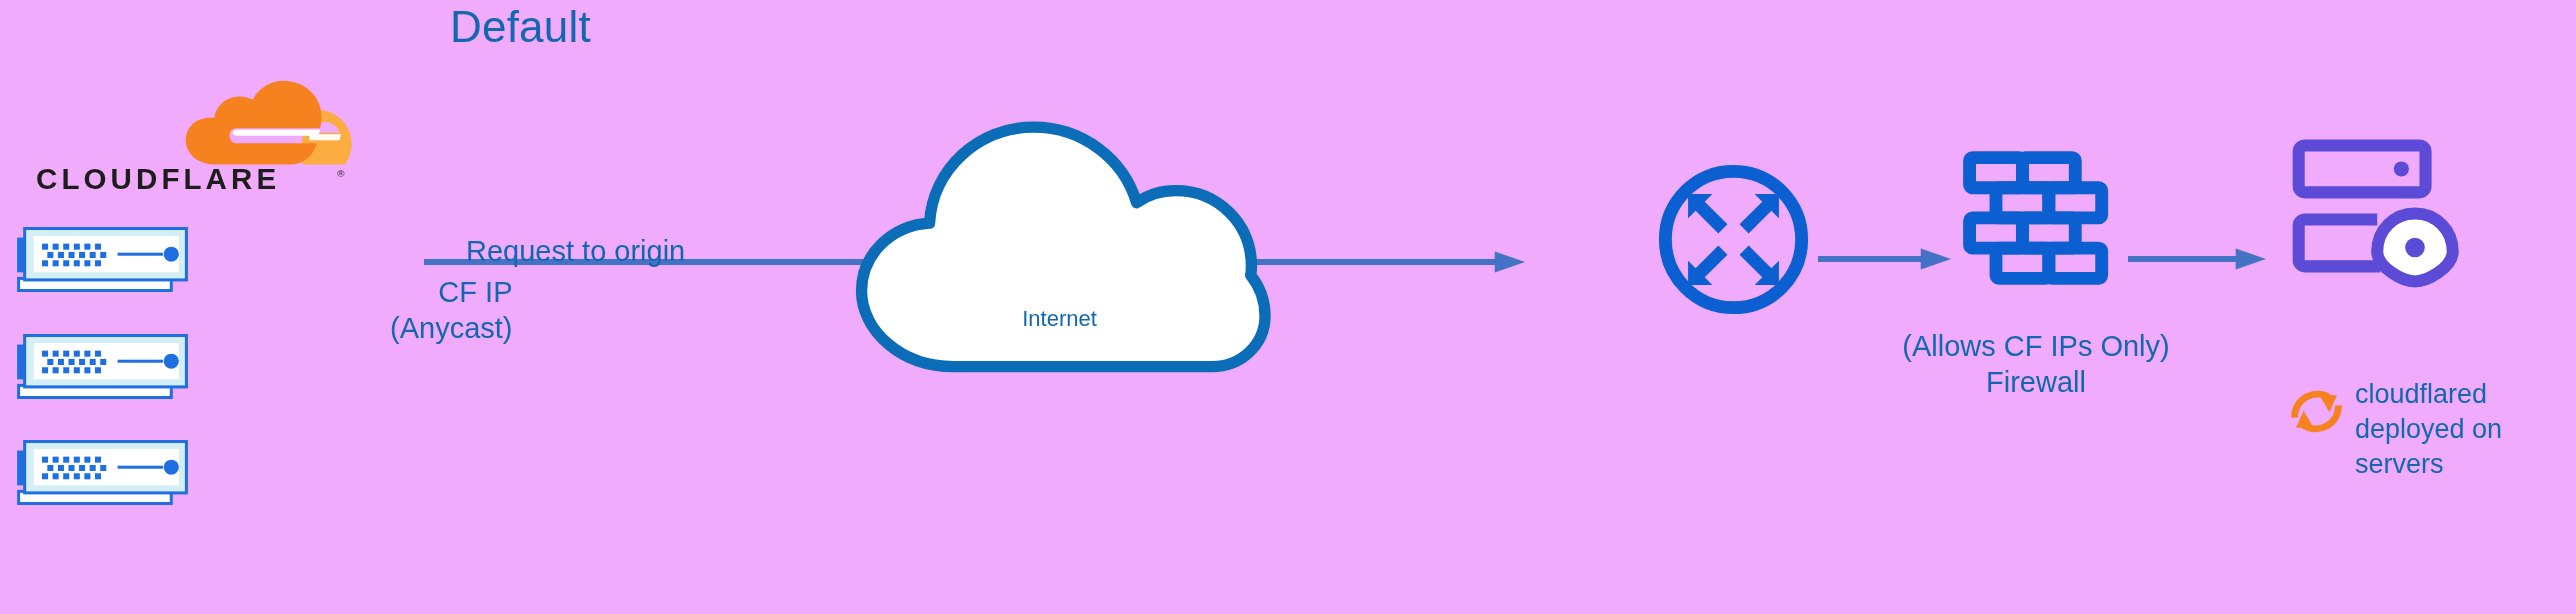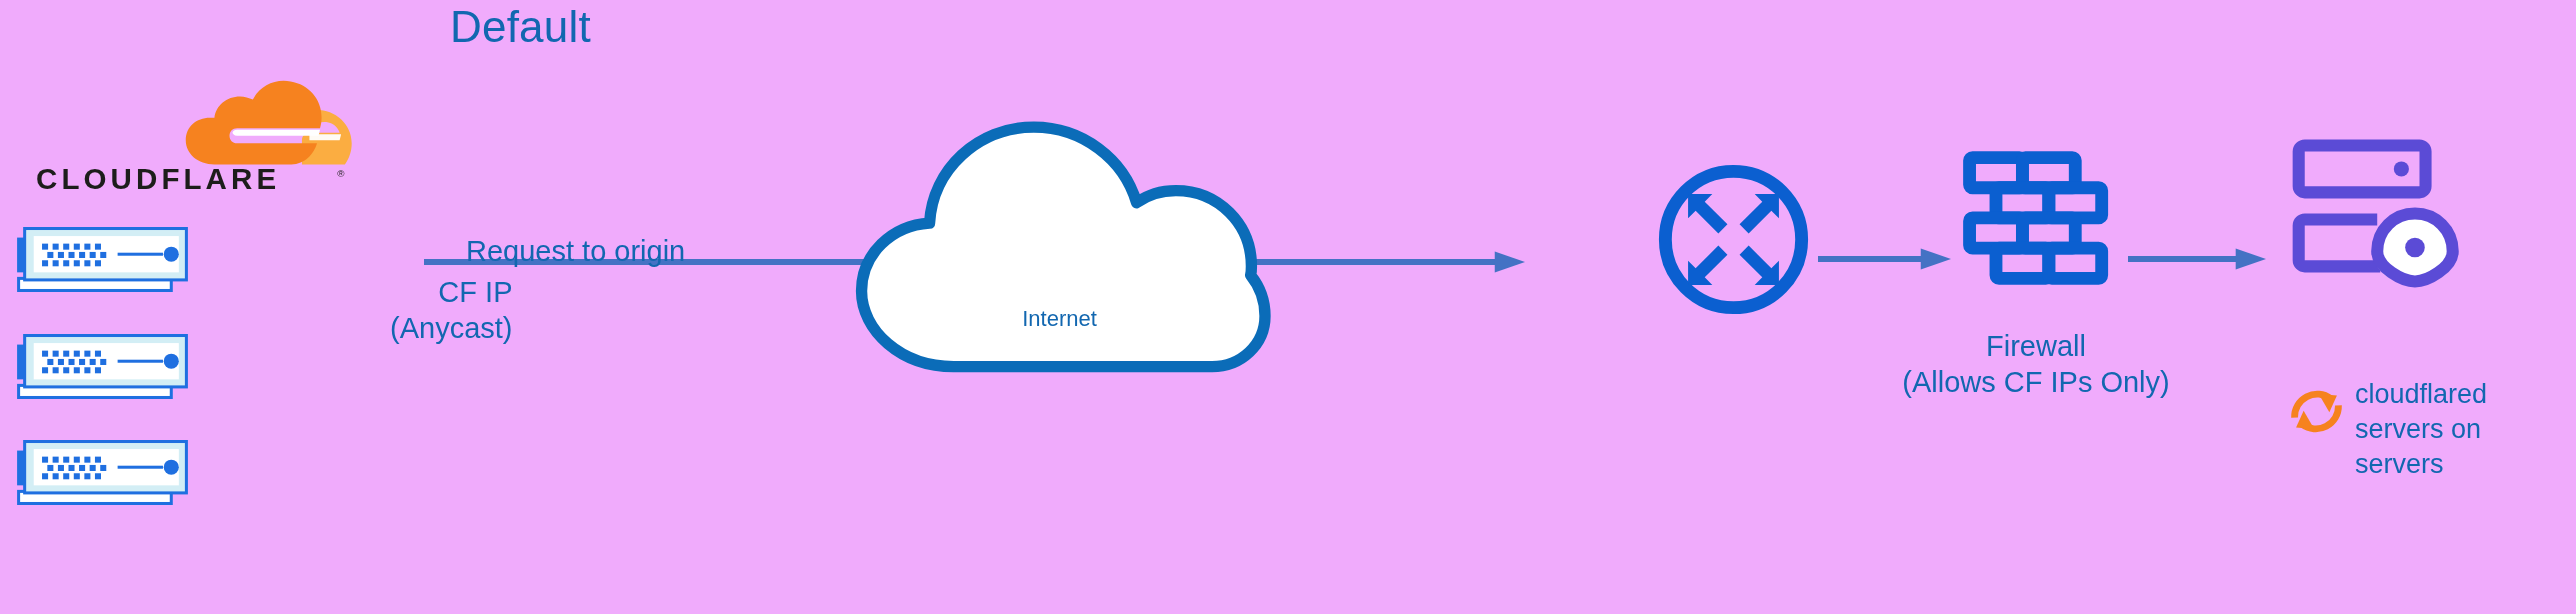--- a/index.html
+++ b/index.html
@@ -356,22 +356,22 @@
 
       <rect x="10" y="90" width="70" height="40" rx="4"></rect>
       <rect x="80" y="90" width="70" height="40" rx="4"></rect>
 
       <rect x="45" y="130" width="70" height="40" rx="4"></rect>
       <rect x="115" y="130" width="70" height="40" rx="4"></rect>
     </g>
   </svg>
 
   <div class="abs" id="firewall-label">
+    <div>(Allows CF IPs Only)</div>
     <div>Firewall</div>
-    <div>(Allows CF IPs Only)</div>
   </div>
 
   <svg class="abs flow-arrow" id="arrow-fw-origin" viewBox="0 0 182 40" preserveAspectRatio="none">
     <rect x="0" y="16" width="150" height="8" fill="#4472C4"></rect>
     <polygon points="142,6 182,20 142,34" fill="#4472C4"></polygon>
   </svg>
 
   <svg class="abs" id="origin-icon" viewBox="0 0 242 200">
 
     <rect x="10" y="10" width="168" height="62" rx="8" fill="none" stroke="#5B4BD6" stroke-width="16"></rect>
@@ -391,19 +391,19 @@
     <svg id="cloudflared-icon" viewBox="0 0 78 78">
 
       <path d="M10 47 A30 30 0 0 1 58 22" fill="none" stroke="#F6821F" stroke-width="9" stroke-linecap="butt"></path>
       <polygon points="42 16, 66 18, 56 40" fill="#F6821F"></polygon>
 
       <path d="M68 31 A30 30 0 0 1 20 56" fill="none" stroke="#F6821F" stroke-width="9" stroke-linecap="butt"></path>
       <polygon points="36 62, 12 60, 22 38" fill="#F6821F"></polygon>
     </svg>
     <div id="cloudflared-text">
       <div>cloudflared</div>
-      <div>servers on</div>
+      <div>deployed on</div>
       <div>servers</div>
     </div>
   </div>
 
 </div>
 
 
 </body></html>

